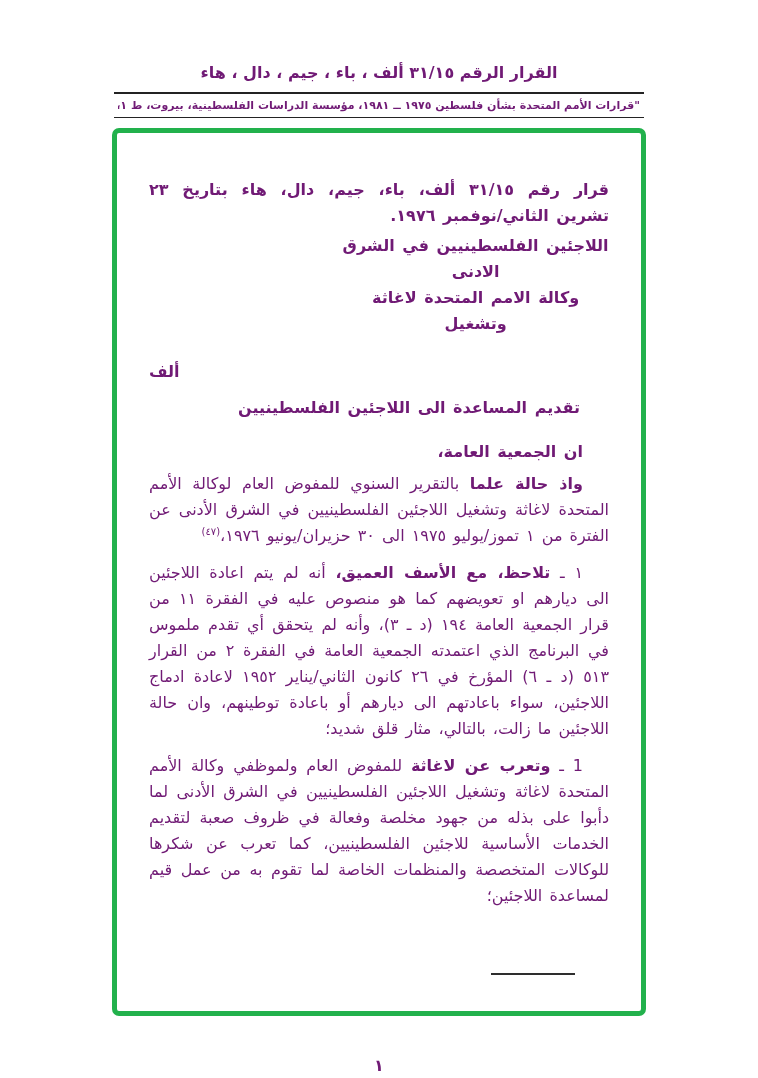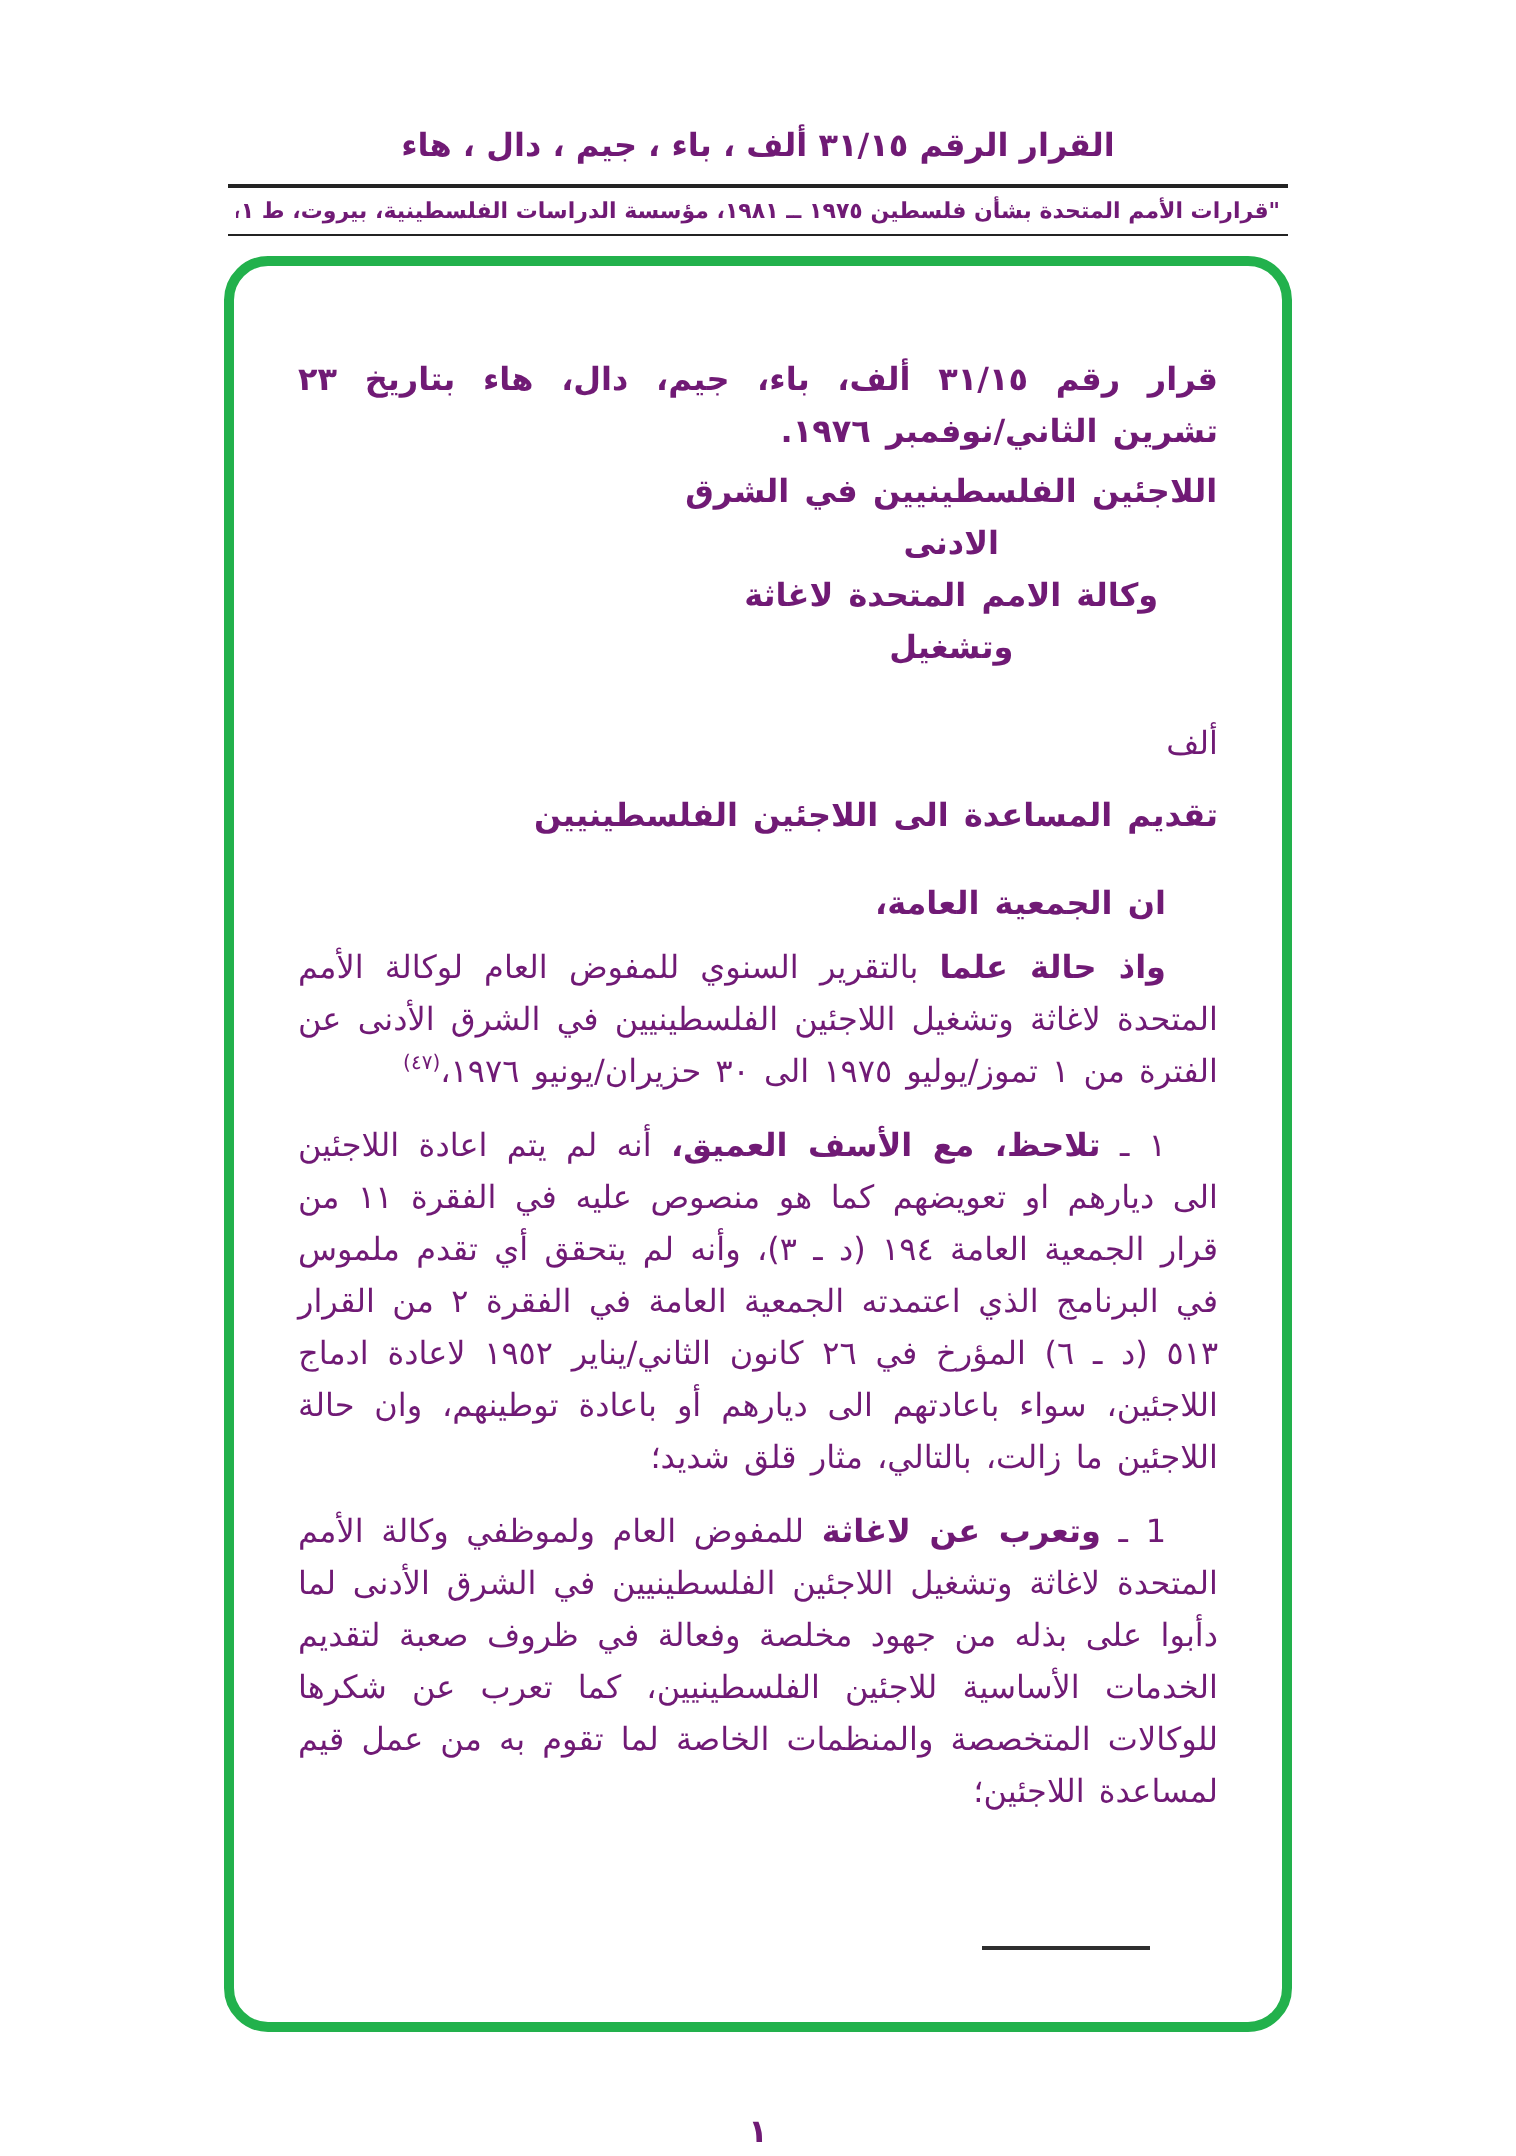--- a/index.html
+++ b/index.html
@@ -35,39 +35,39 @@
     white-space: nowrap;
     overflow: hidden;
   }
   .rule.thin { border-top-width: 1px; margin-top: 4px; }
 
   
   .frame {
     margin: 10px 40px 0;
     height: 888px;
     border: 5px solid var(--frame-green, #22b14c);
-    border-radius: 22px;
+    border-radius: 7px;
     padding: 44px 32px 28px;
     display: flex;
     flex-direction: column;
     overflow: hidden;
     box-sizing: border-box;
     background: #ffffff;
   }
   .doc {
     font-size: 16px;
     line-height: 26px;
     text-align: justify;
     word-spacing: 2px;
   }
   .doc-title { font-weight: 700; margin: 0 0 4px; }
   .agency { width: 58%; margin: 0 0 22px auto; }
   .agency .line { text-align: center; font-weight: 700; }
-  .section-letter { text-align: right; font-weight: 400; margin: 0 0 10px; }
-  .section-title { font-weight: 700; margin: 0 0 18px; padding-left: 60px; }
+  .section-letter { text-align: left; font-weight: 700; margin: 0 0 10px; }
+  .section-title { text-align: center; font-weight: 700; margin: 0 0 18px; padding-left: 60px; }
   .salutation { font-weight: 700; text-indent: 26px; margin: 0 0 6px; }
   .para { margin: 0 0 11px; text-indent: 26px; }
   .lead { font-weight: 700; }
   .fn-ref { font-size: 10px; line-height: 0; }
 
   
   .footnote { margin-top: auto; font-size: 12px; line-height: 19px; }
   .fn-rule {
     width: 84px;
     border-top: 2px solid #2e2e2e;

